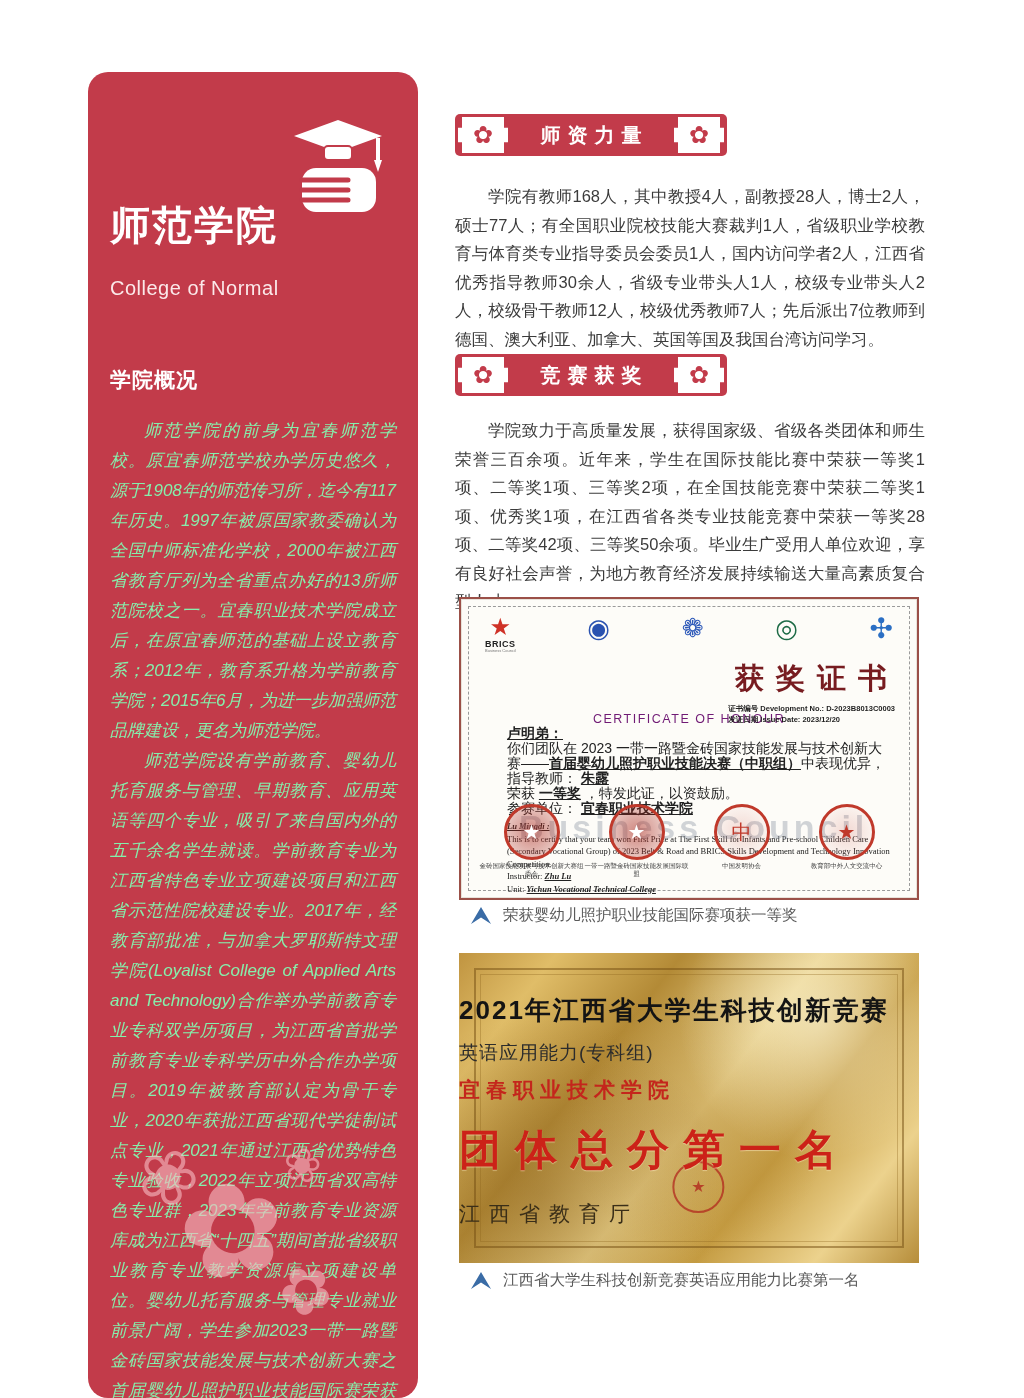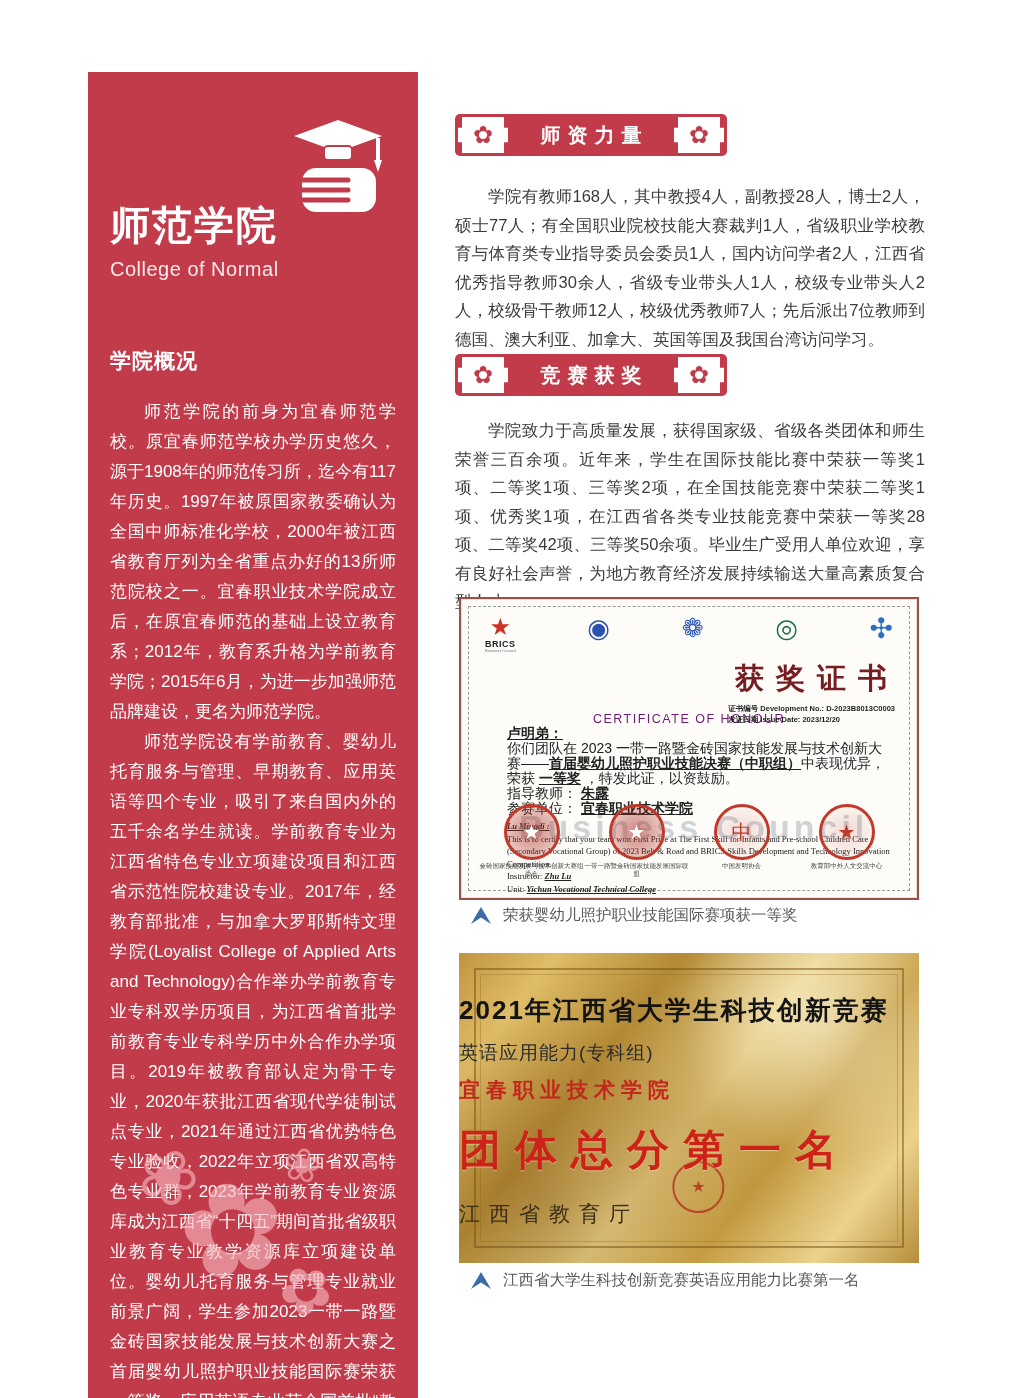--- a/index.html
+++ b/index.html
@@ -6,31 +6,31 @@
   html,body { background:#ffffff; }
   body {
     width:1024px; height:1398px; position:relative; overflow:hidden;
     font-family:"Liberation Sans","DejaVu Sans",sans-serif;
   }
   .page { position:absolute; inset:0; background:#fff; }
 
   
   .sidebar {
     position:absolute; left:88px; top:72px; width:330px; height:1326px;
-    background:#C23B4A; color:#fff; padding:0 22px; overflow:hidden;
+    background:#C23B4A; color:#fff; padding:0 22px; overflow:hidden;border-radius:20px;
   }
   .grad-icon { position:absolute; top:38px; right:26px; width:112px; height:112px; }
   .college-title {
     margin-top:126px; font-size:40px; font-weight:bold; letter-spacing:2px; color:#fff;
   }
-  .college-sub { margin-top:5px; font-size:20px; font-weight:300; color:#fbe9ea; letter-spacing:0.5px; }
+  .college-sub { margin-top:24px; font-size:20px; font-weight:300; color:#fbe9ea; letter-spacing:0.5px; }
   .overview-heading { margin-top:66px; font-size:21px; font-weight:bold; letter-spacing:1px; }
   .sb-para {
     margin-top:22px; font-size:17px; line-height:30px; text-align:justify;
-    text-indent:2em; color:#ffffff;
+    text-indent:2em; color:#86efac;font-style:italic;
   }
   .sb-para + .sb-para { margin-top:0; }
   .flower-deco {
     position:absolute; left:50%; bottom:42px; transform:translateX(-50%);
     width:240px; height:220px; color:rgba(246,186,192,0.62); pointer-events:none;
   }
   .flower-deco span { position:absolute; line-height:1; }
   .fd1 { font-size:128px; left:46px; top:30px; transform:rotate(-12deg); }
   .fd2 { font-size:74px; left:4px; top:4px; transform:rotate(24deg); }
   .fd3 { font-size:64px; left:146px; top:122px; transform:rotate(-30deg); }
@@ -227,24 +227,24 @@
         <div class="cert-meta">
           <div>证书编号 Development No.: D-2023B8013C0003</div>
           <div>发证日期 Issue Date: 2023/12/20</div>
         </div>
         <div class="cert-body">
           <div><span class="name">卢明弟：</span></div>
           <div>
             <span>你们团队在 2023 一带一路暨金砖国家技能发展与技术创新大赛——</span><span class="u">首届婴幼儿照护职业技能决赛（中职组）</span><span>中表现优异，</span>
           </div>
           <div>
+            <span>指导教师： </span><span class="u">朱露</span>
+          </div>
+          <div>
             <span>荣获 </span><span class="u">一等奖</span><span> ，特发此证，以资鼓励。</span>
-          </div>
-          <div>
-            <span>指导教师： </span><span class="u">朱露</span>
           </div>
           <div>
             <span>参赛单位： </span><span class="u">宜春职业技术学院</span>
           </div>
         </div>
         <div class="cert-en">
           <div><span class="iu">Lu Mingdi :</span></div>
           <div>This is to certify that your team won First Prize at The First Skill for Infants and Pre-school Children Care (Secondary Vocational Group) of 2023 Belt &amp; Road and BRICS Skills Development and Technology Innovation Competition.</div>
           <div><span>Instructor: </span><span class="iu">Zhu Lu</span></div>
           <div><span>Unit: </span><span class="iu">Yichun Vocational Technical College</span></div>

